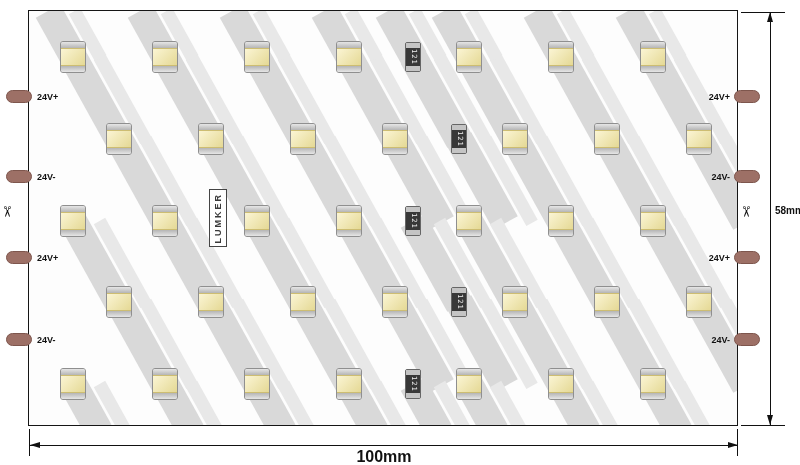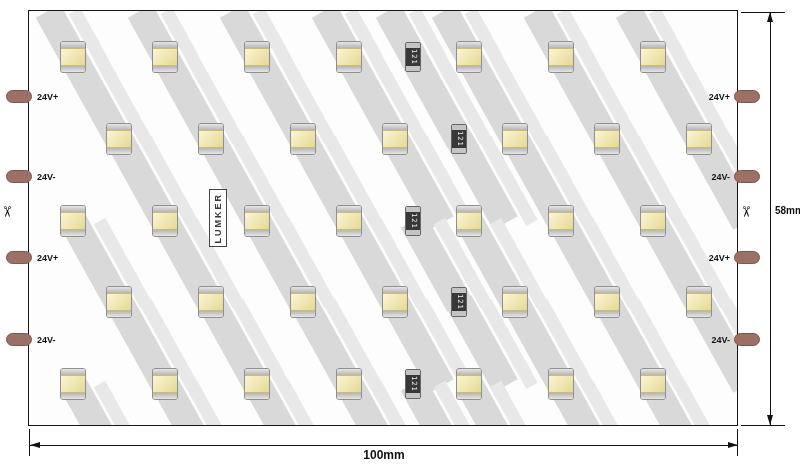--- a/index.html
+++ b/index.html
@@ -66,21 +66,21 @@
   #dim-right-line{left:770px;top:12px;width:1px;height:413px;}
   #ext-bottom-left{left:29px;top:429px;width:1px;height:27px;}
   #ext-bottom-right{left:737px;top:429px;width:1px;height:27px;}
   #ext-right-top{left:741px;top:12px;width:44px;height:1px;}
   #ext-right-bottom{left:741px;top:425px;width:44px;height:1px;}
   .arr{position:absolute;width:0;height:0;}
   #arr-left{left:30px;top:442px;border-top:3.5px solid transparent;border-bottom:3.5px solid transparent;border-right:10px solid #111;}
   #arr-right{left:728px;top:442px;border-top:3.5px solid transparent;border-bottom:3.5px solid transparent;border-left:10px solid #111;}
   #arr-up{left:767px;top:12px;border-left:3.5px solid transparent;border-right:3.5px solid transparent;border-bottom:10px solid #111;}
   #arr-down{left:767px;top:415px;border-left:3.5px solid transparent;border-right:3.5px solid transparent;border-top:10px solid #111;}
-  #dim-width-label{position:absolute;left:30px;top:448px;width:708px;text-align:center;font-size:12px;font-weight:bold;color:#111;}
+  #dim-width-label{position:absolute;left:30px;top:448px;width:708px;text-align:center;font-size:16px;font-weight:bold;color:#111;}
   #dim-height-label{position:absolute;left:774px;top:205px;font-size:10px;font-weight:bold;color:#111;background:#fff;padding:0 1px;}
 </style>
 </head>
 <body>
 
 <div id="canvas">
 
   <div id="board">
       <div class="trace" style="left: 30px; top: 46px; width: 28px; height: 96px;"></div>
       <div class="trace light" style="left: 63.5px; top: 46px; width: 13px; height: 96px;"></div>

